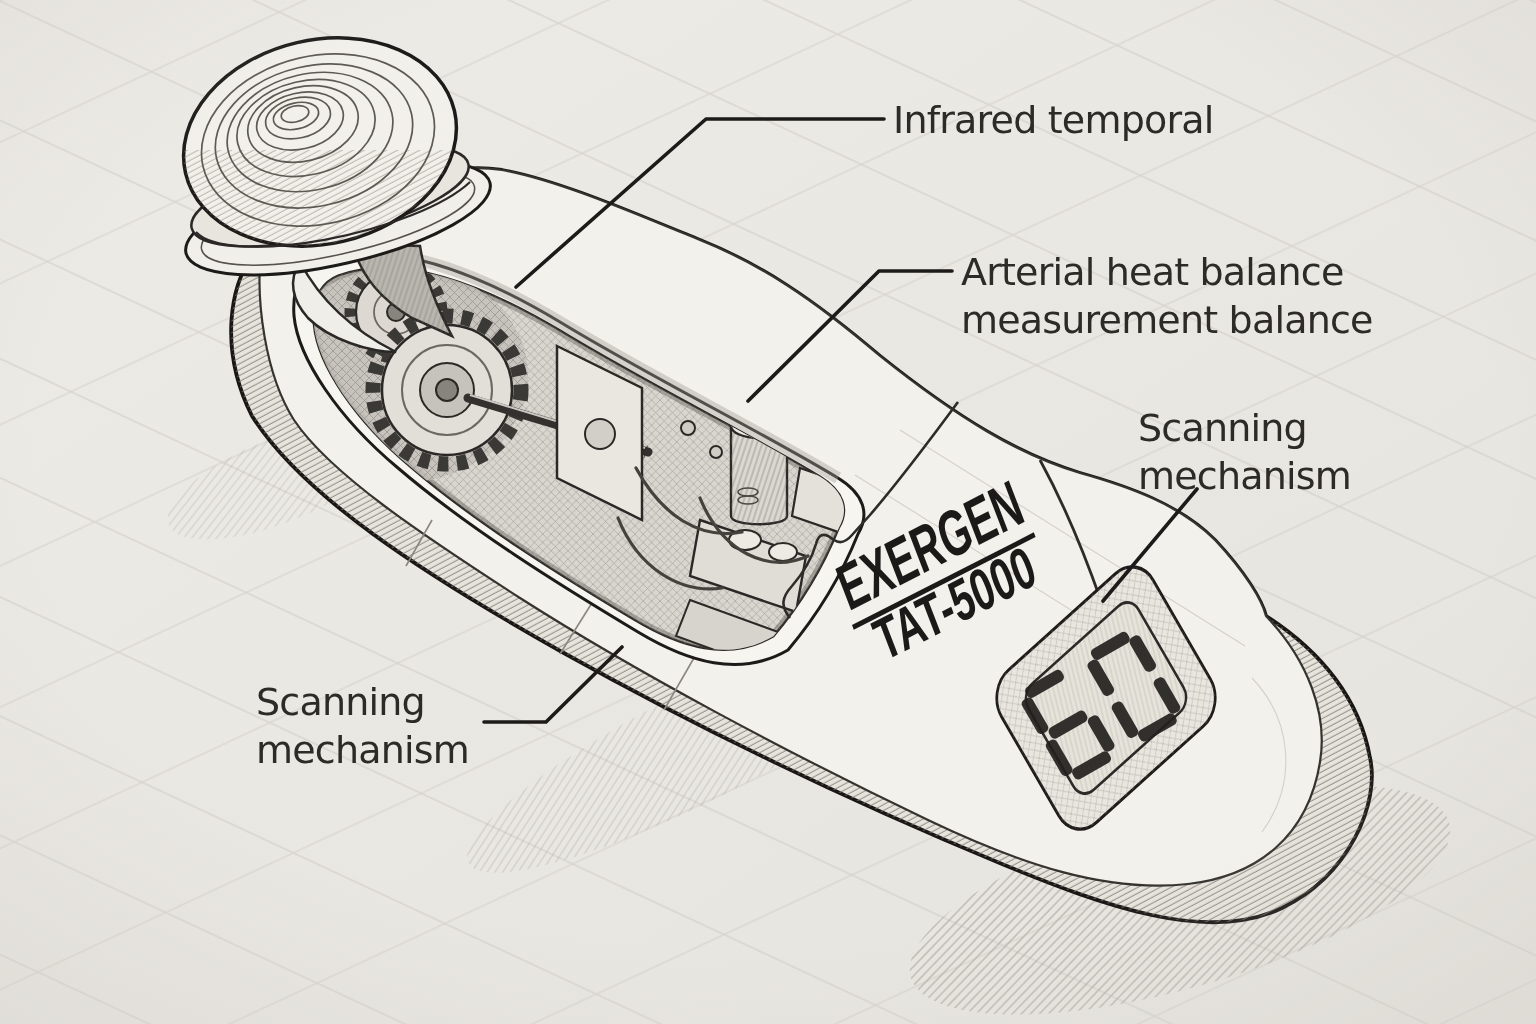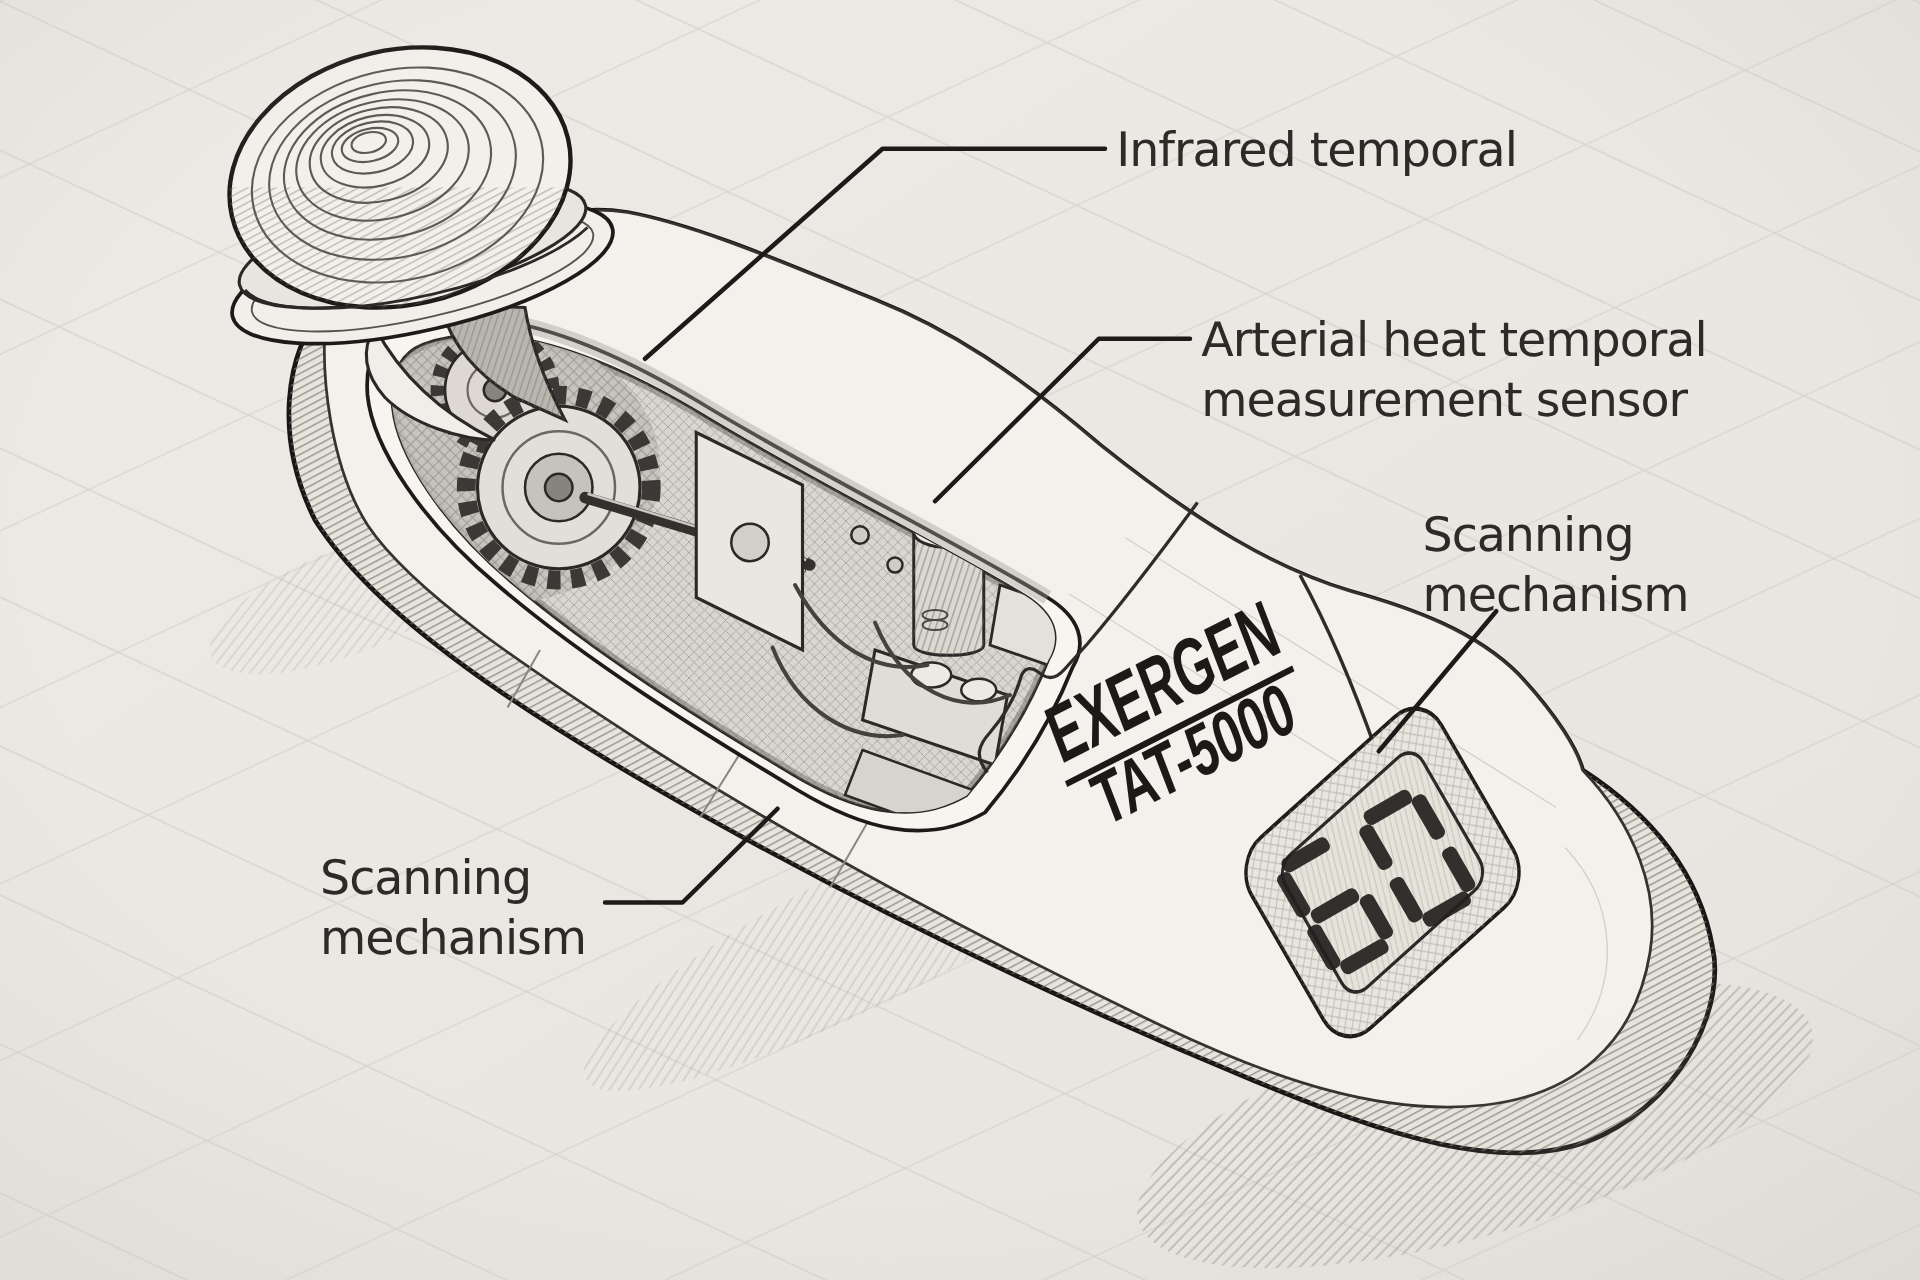--- a/index.html
+++ b/index.html
@@ -232,22 +232,22 @@
     <path d="M484,722 L546,722 L622,647"></path>
   </g>
 
   <rect width="1536" height="1024" fill="url(#vign)"></rect>
 </svg>
 
 <div class="lbl" style="left:893px;top:96px">
   <span>Infrared temporal</span>
 </div>
 <div class="lbl" style="left:961px;top:248px">
-  <span>Arterial heat temporal</span>
-  <span>measurement sensor</span>
+  <span>Arterial heat balance</span>
+  <span>measurement balance</span>
 </div>
 <div class="lbl" style="left:1138px;top:404px">
   <span>Scanning</span>
   <span>mechanism</span>
 </div>
 <div class="lbl" style="left:256px;top:678px">
   <span>Scanning</span>
   <span>mechanism</span>
 </div>
 </div>

